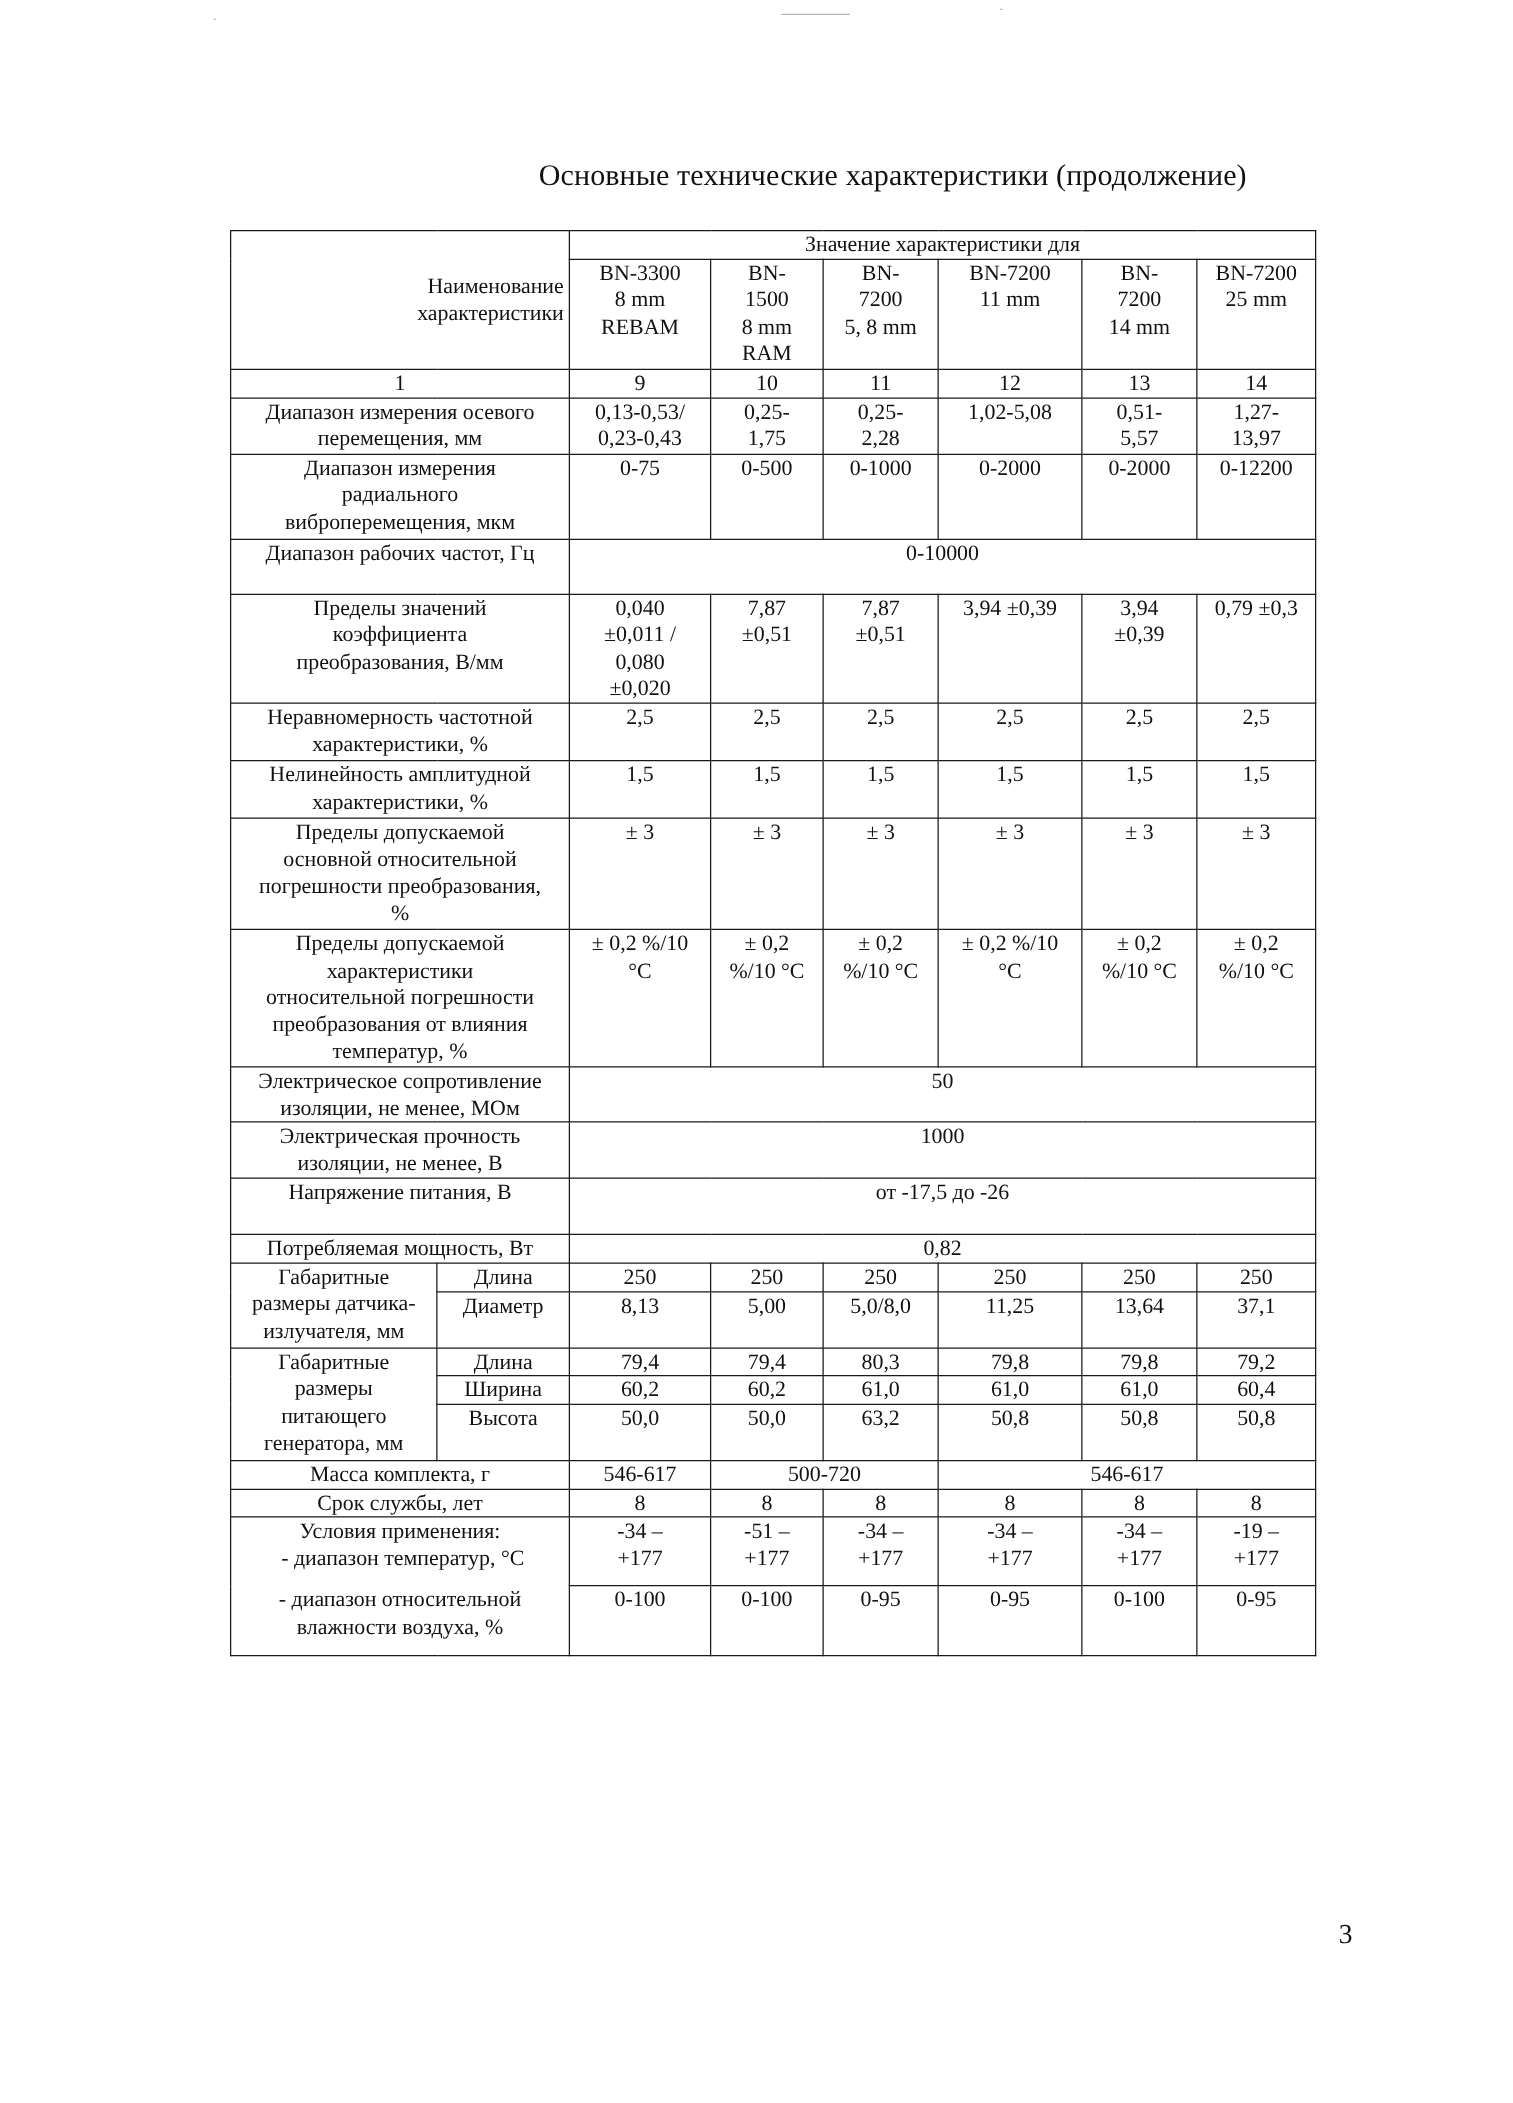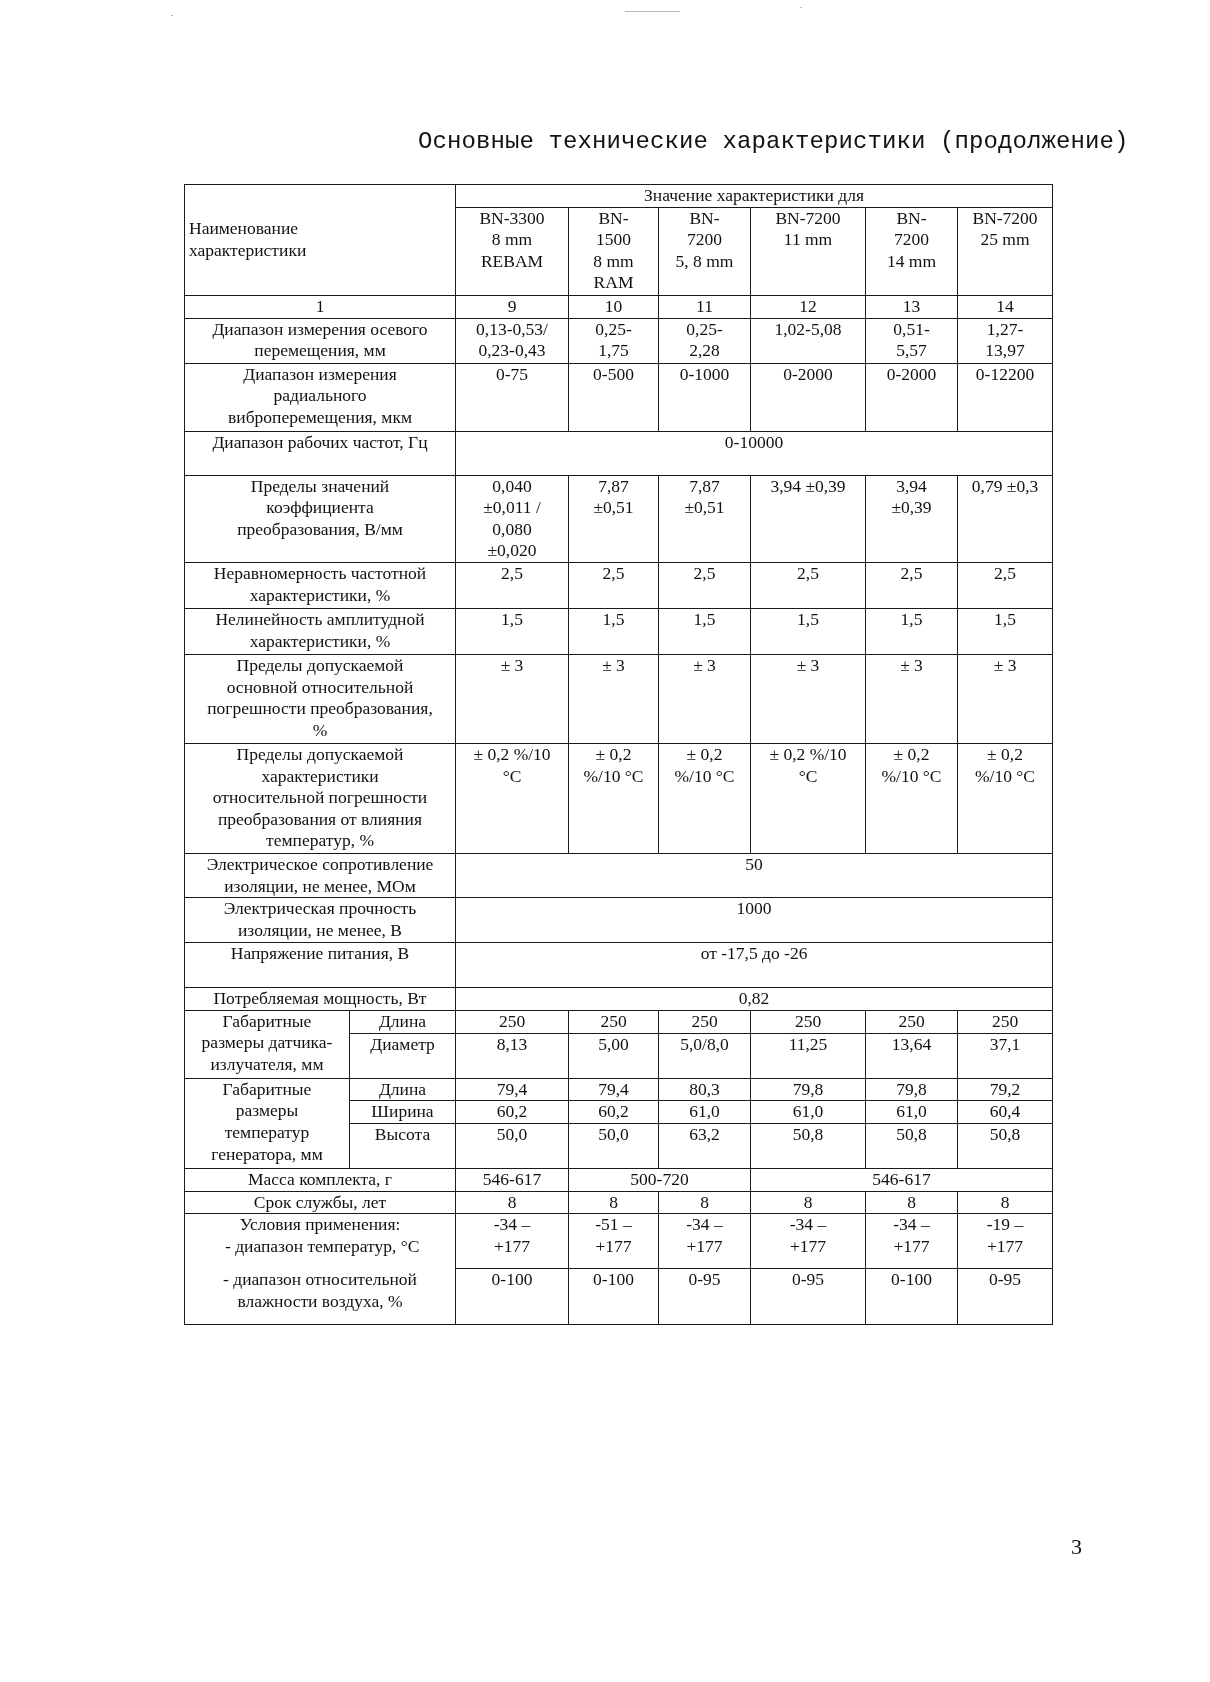--- a/index.html
+++ b/index.html
@@ -10,33 +10,33 @@
   .page-title span { display: inline-block; }
   .artifact { position: absolute; background: #b8b8b8; height: 1px; }
   .page-number { position: absolute; left: 1071px; top: 1534px; font-size: 22px; }
 
   table.spec { position: absolute; left: 184px; top: 184px; border-collapse: collapse;
                table-layout: fixed; width: 868px; font-size: 17.5px; line-height: 21.6px; }
   table.spec td { border: 1.4px solid #1a1a1a; padding: 0 4px; vertical-align: top; }
   td.c { text-align: center; }
   td.l { text-align: center; }
   td.mid { vertical-align: middle; }
-  .hdr-name { text-align: left; vertical-align: middle !important; }
+  .hdr-name { text-align: right; vertical-align: middle !important; }
   .num-row td { text-align: center; }
   .sub { padding-left: 4px; }
 </style>
 </head>
 <body>
 
 <div class="artifact" style="left:625px;top:11px;width:55px;"></div>
 <div class="artifact" style="left:171px;top:15px;width:2px;"></div>
 <div class="artifact" style="left:800px;top:7px;width:2px;"></div>
 
 <div class="page-title" style="width:1400px;left:0;">
-  <span style="position:absolute;left:418px;font-family:Liberation Mono, monospace;">Основные технические характеристики (продолжение)</span>
+  <span style="position:absolute;left:431px;">Основные технические характеристики (продолжение)</span>
 </div>
 
 <table class="spec">
   <colgroup>
     <col style="width:165px">
       <col style="width:106px">
     <col style="width:113px">
       <col style="width:90px">
       <col style="width:92px">
     <col style="width:115px">
@@ -296,21 +296,21 @@
     <td class="c">5,0/8,0</td>
     <td class="c">11,25</td>
     <td class="c">13,64</td>
     <td class="c">37,1</td>
   </tr>
 
   <tr style="height:22px">
     <td rowspan="3" class="l">
           <div>Габаритные</div>
           <div>размеры</div>
-          <div>температур</div>
+          <div>питающего</div>
           <div>генератора, мм</div>
         </td>
     <td class="l sub">Длина</td>
     <td class="c">79,4</td>
     <td class="c">79,4</td>
     <td class="c">80,3</td>
     <td class="c">79,8</td>
     <td class="c">79,8</td>
     <td class="c">79,2</td>
   </tr>

